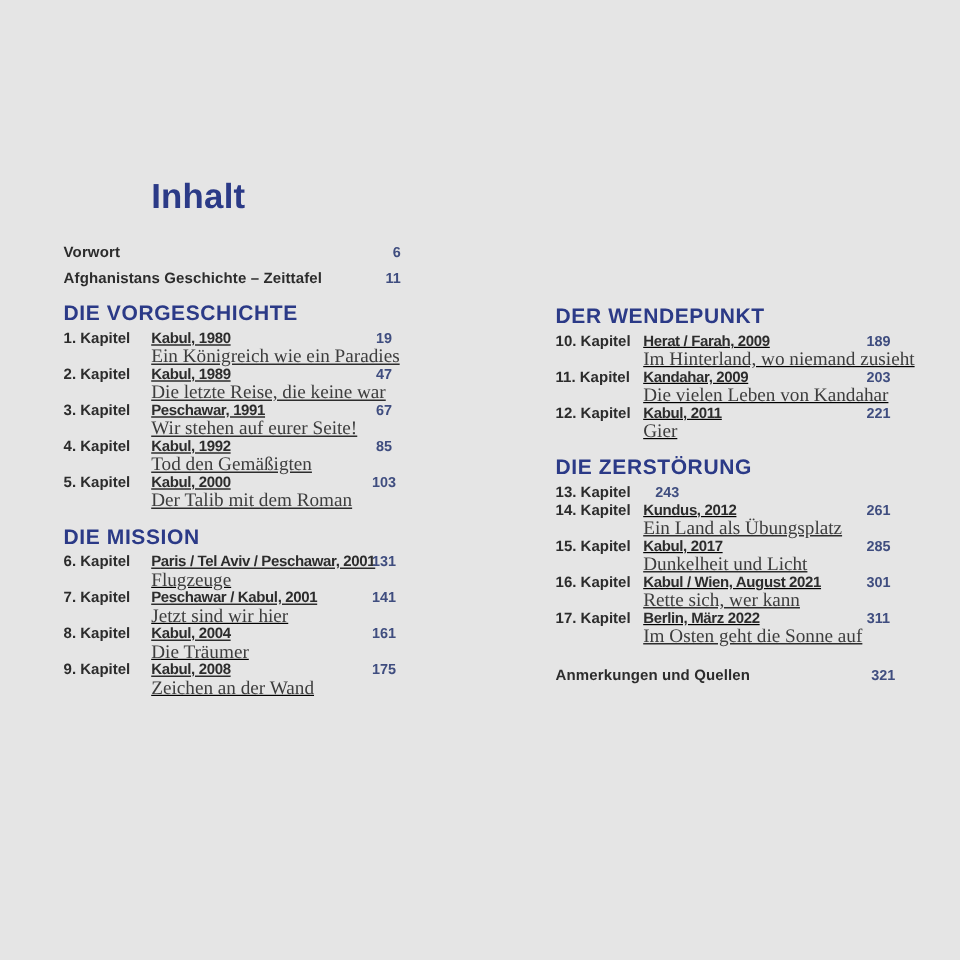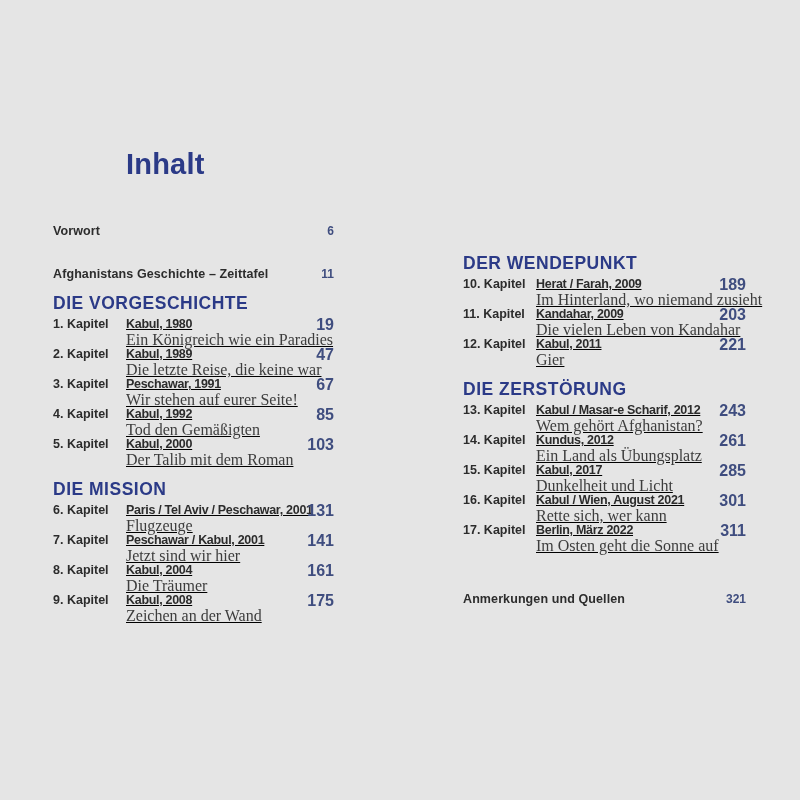--- a/index.html
+++ b/index.html
@@ -21,21 +21,20 @@
   .col-right { left:463px; top:253px; width:283px; }
 
   .fm-row, .bm-row {
     display:flex; align-items:baseline;
     line-height:22px;
   }
   .fm-label, .bm-label {
     flex:1;
     font-size:12.5px; font-weight:700; color:#2c2c2c;
     letter-spacing:0.1px;
-    margin-top:21px;
   }
   .fm-page, .bm-page {
     flex:none; margin-left:8px;
     font-size:12px; font-weight:700; color:#3f4d7f;
   }
   .bm-row { margin-top:14px; }
 
   .section { margin-top:12px; }
   .col-left .section.first { margin-top:8px; }
   .col-right .section.first { margin-top:0; }
@@ -54,22 +53,22 @@
   .ch-title {
     font-size:12.5px; font-weight:700; line-height:15px;
     color:#2c2c2c; letter-spacing:-0.3px; white-space:nowrap;
   }
   .ch-sub {
     font-family:"Liberation Serif", serif;
     font-size:16px; line-height:15px;
     color:#3d3d3d; white-space:nowrap;
   }
   .ch-page {
-    flex:none; margin-left:6px; width:28px; text-align:right;
-    font-size:16px; font-weight:700; line-height:15px;
+    flex:none; margin-left:6px; width:28px; text-align:center;
+    font-size:12px; font-weight:700; line-height:15px;
     color:#3f4d7f;
   }
 </style>
 </head>
 <body>
 
 <div class="page">
 
   <div class="book-title">Inhalt</div>
 
@@ -195,24 +194,20 @@
           <span class="ch-sub">Gier</span>
         </span>
         <span class="ch-page">221</span>
       </div>
     </div>
 
     <div class="section">
       <div class="sec-heading">DIE ZERSTÖRUNG</div>
       <div class="chapter">
         <span class="ch-label">13. Kapitel</span>
-        <span class="ch-main">
-          <span class="ch-title">Kabul / Masar-e Scharif, 2012</span>
-          <span class="ch-sub">Wem gehört Afghanistan?</span>
-        </span>
         <span class="ch-page">243</span>
       </div>
       <div class="chapter">
         <span class="ch-label">14. Kapitel</span>
         <span class="ch-main">
           <span class="ch-title">Kundus, 2012</span>
           <span class="ch-sub">Ein Land als Übungsplatz</span>
         </span>
         <span class="ch-page">261</span>
       </div>

